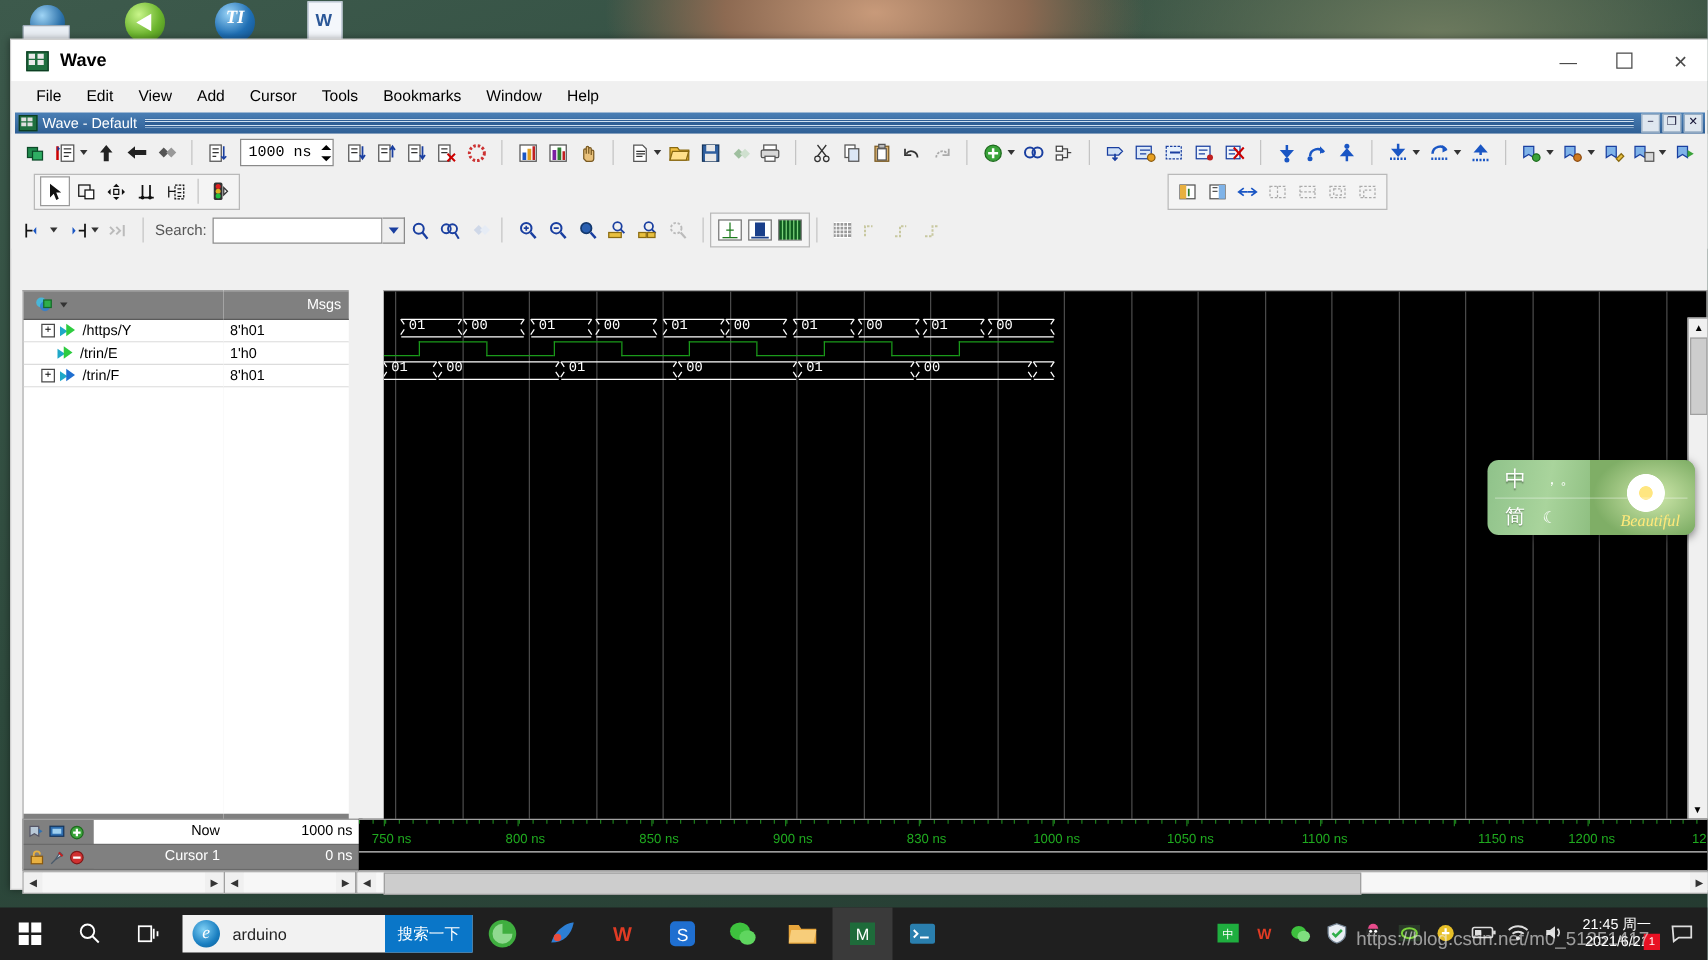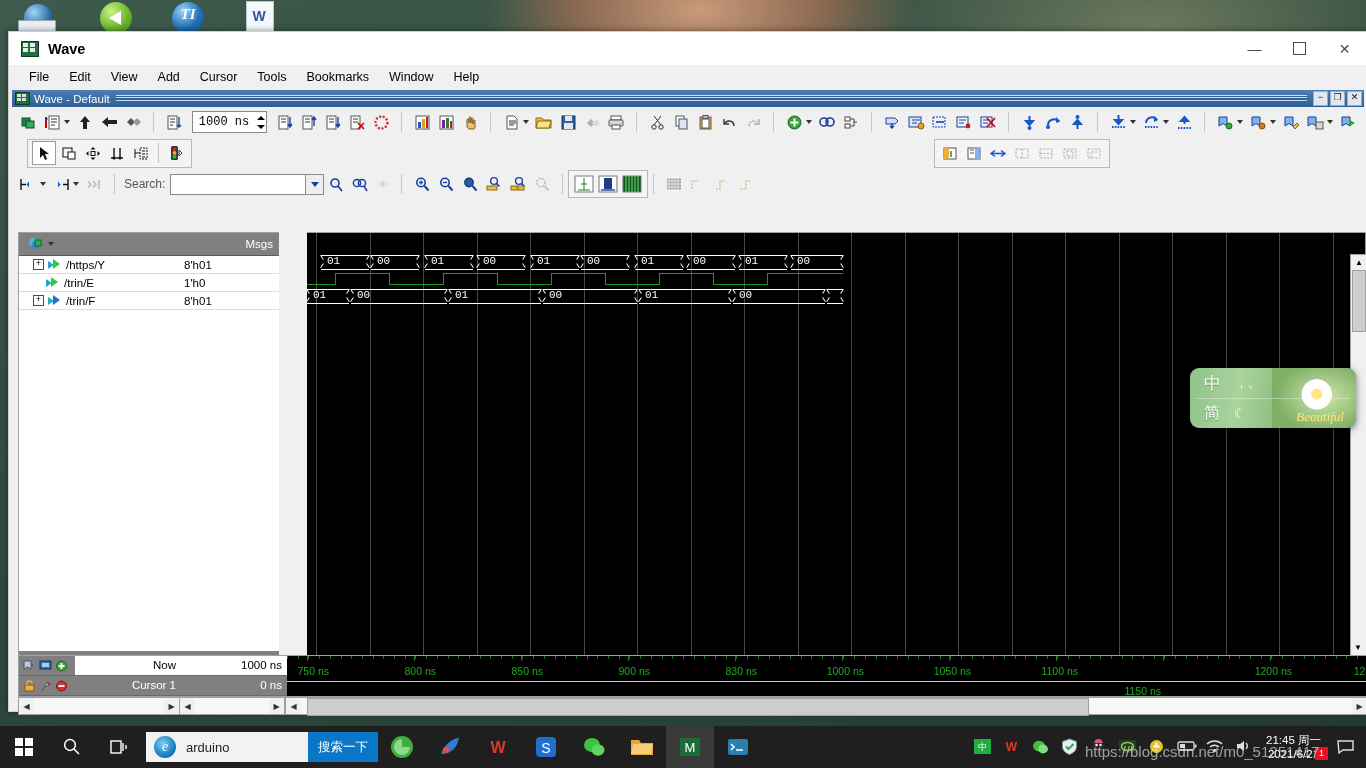--- a/index.html
+++ b/index.html
@@ -1062,21 +1062,21 @@
       <div class="tlabel" style="left: 363px;">900 ns</div>
       <div class="tick" style="left: 448px;"></div>
       <div class="tlabel" style="left: 470px;">830 ns</div>
       <div class="tick" style="left: 555px;"></div>
       <div class="tlabel" style="left: 577px;">1000 ns</div>
       <div class="tick" style="left: 662px;"></div>
       <div class="tlabel" style="left: 684px;">1050 ns</div>
       <div class="tick" style="left: 769px;"></div>
       <div class="tlabel" style="left: 791px;">1100 ns</div>
       <div class="tick" style="left: 876px;"></div>
-      <div class="tlabel" style="left: 874px; margin-top: 20px;">1150 ns</div>
+      <div class="tlabel" style="left: 932px;">1150 ns</div>
       <div class="tick" style="left: 983px;"></div>
       <div class="tlabel" style="left: 1005px;">1200 ns</div>
       <div class="tlabel" style="left: 1104px;">1250 ns</div>
       <div class="tick" style="left: 0px; height: 3px;"></div>
       <div class="tick" style="left: 10.7px; height: 3px;"></div>
       <div class="tick" style="left: 21.4px; height: 3px;"></div>
       <div class="tick" style="left: 32.1px; height: 3px;"></div>
       <div class="tick" style="left: 42.8px; height: 3px;"></div>
       <div class="tick" style="left: 53.5px; height: 3px;"></div>
       <div class="tick" style="left: 64.2px; height: 3px;"></div>

